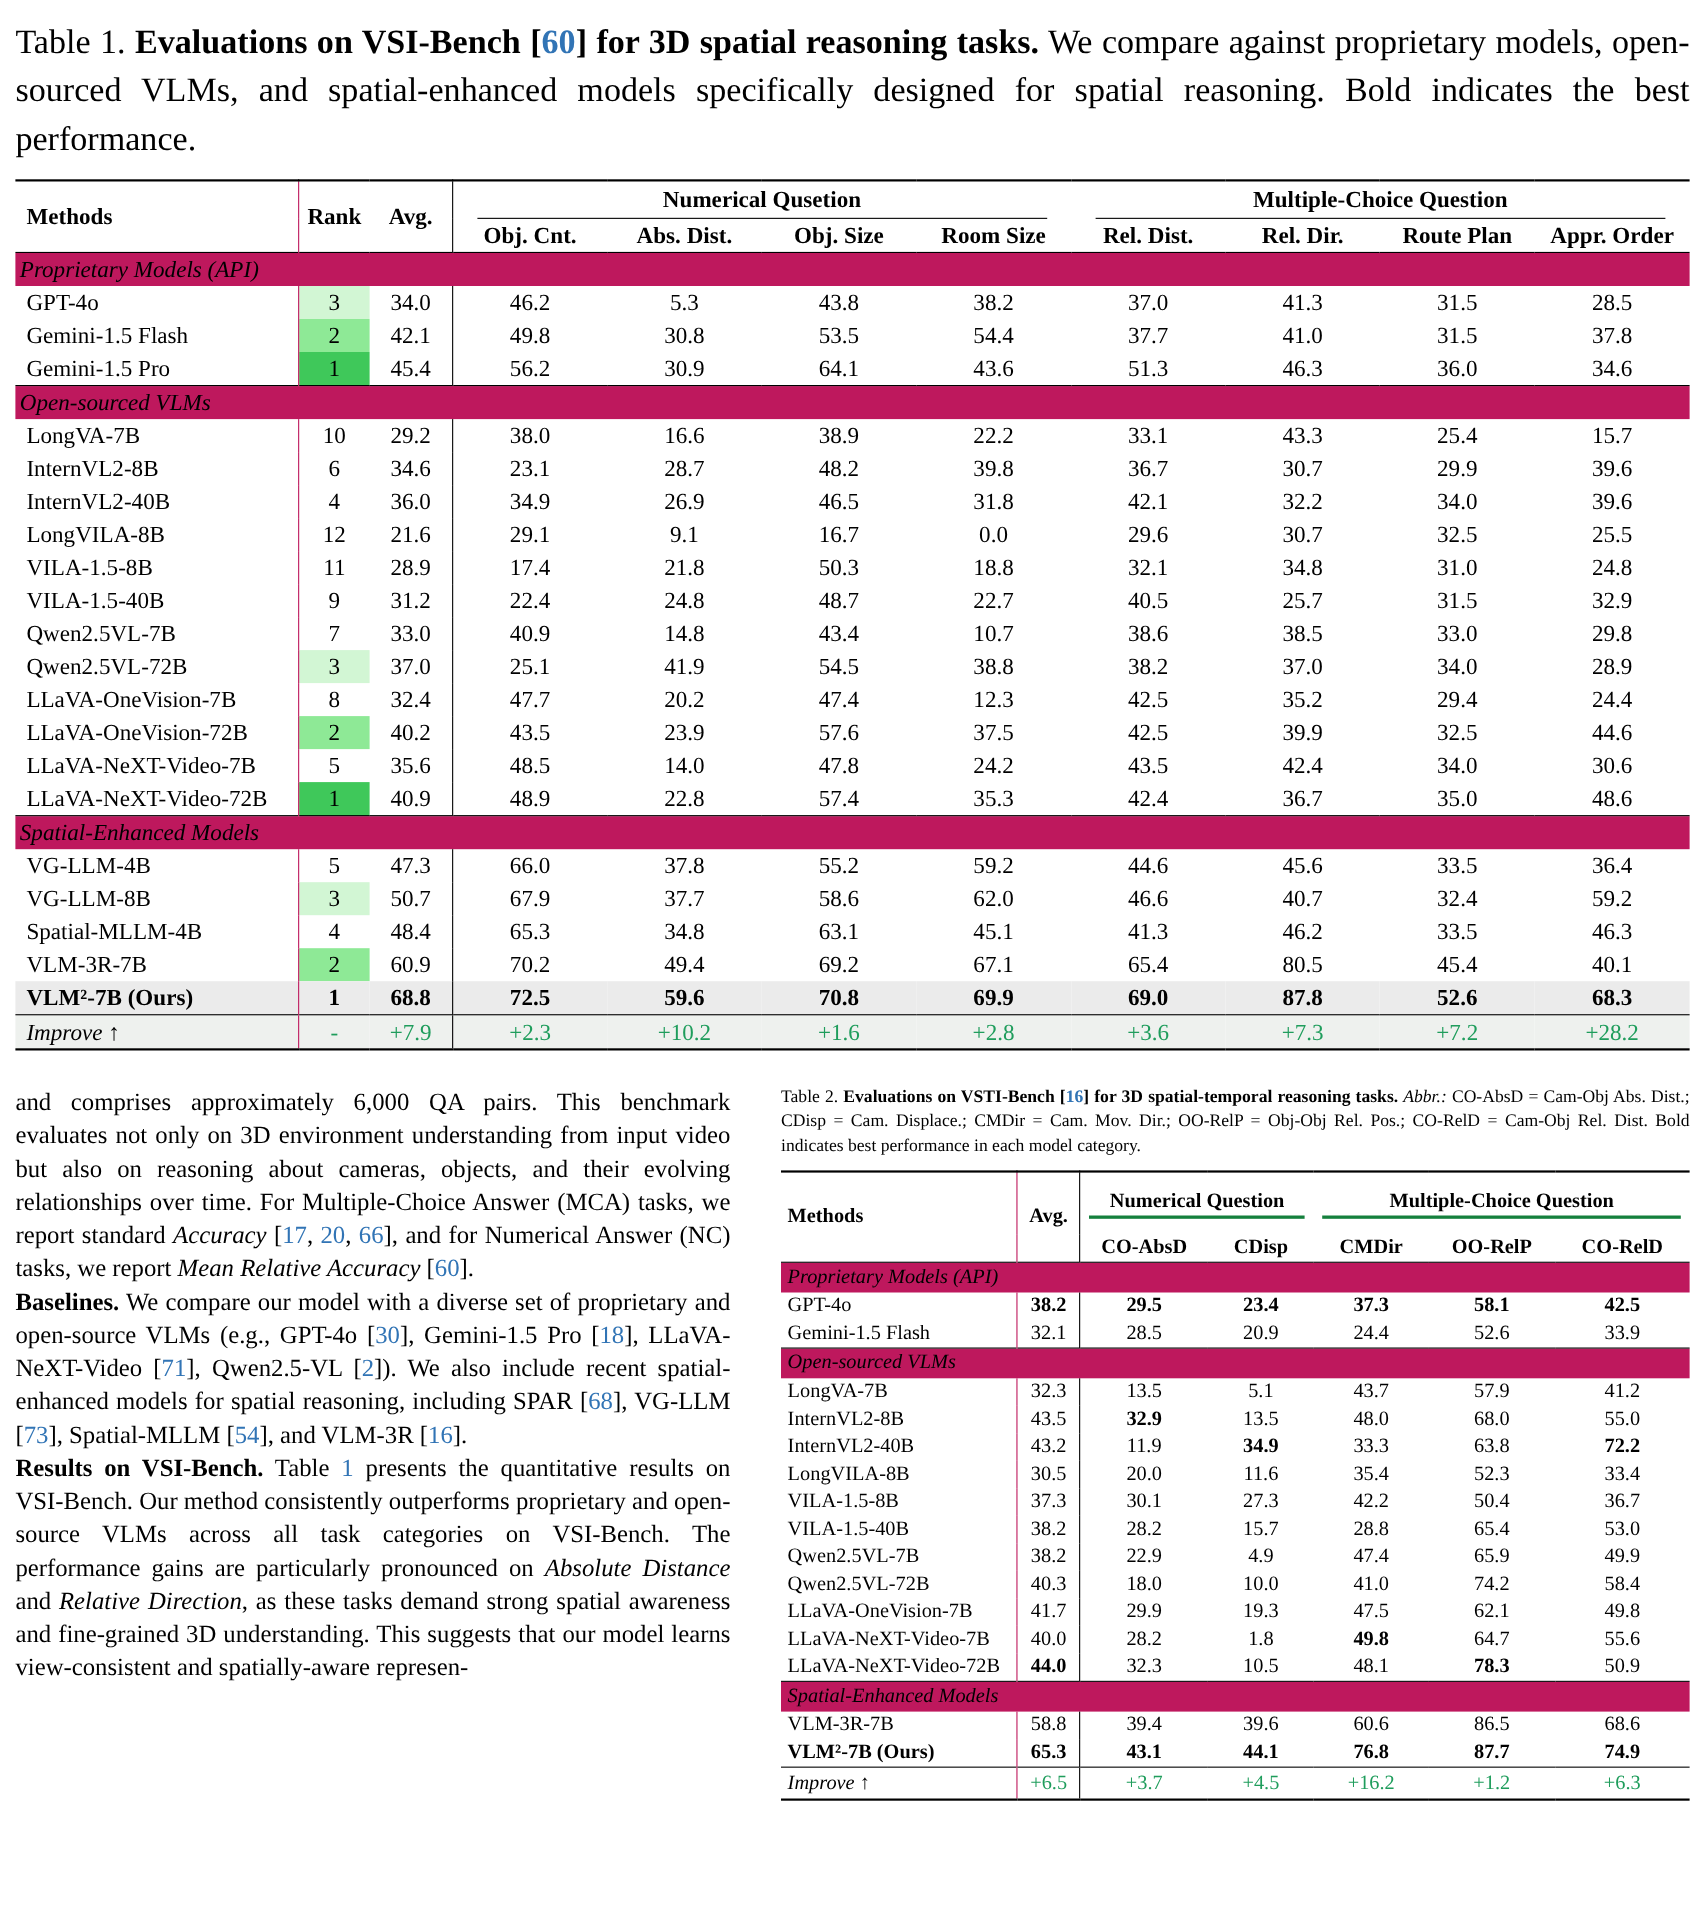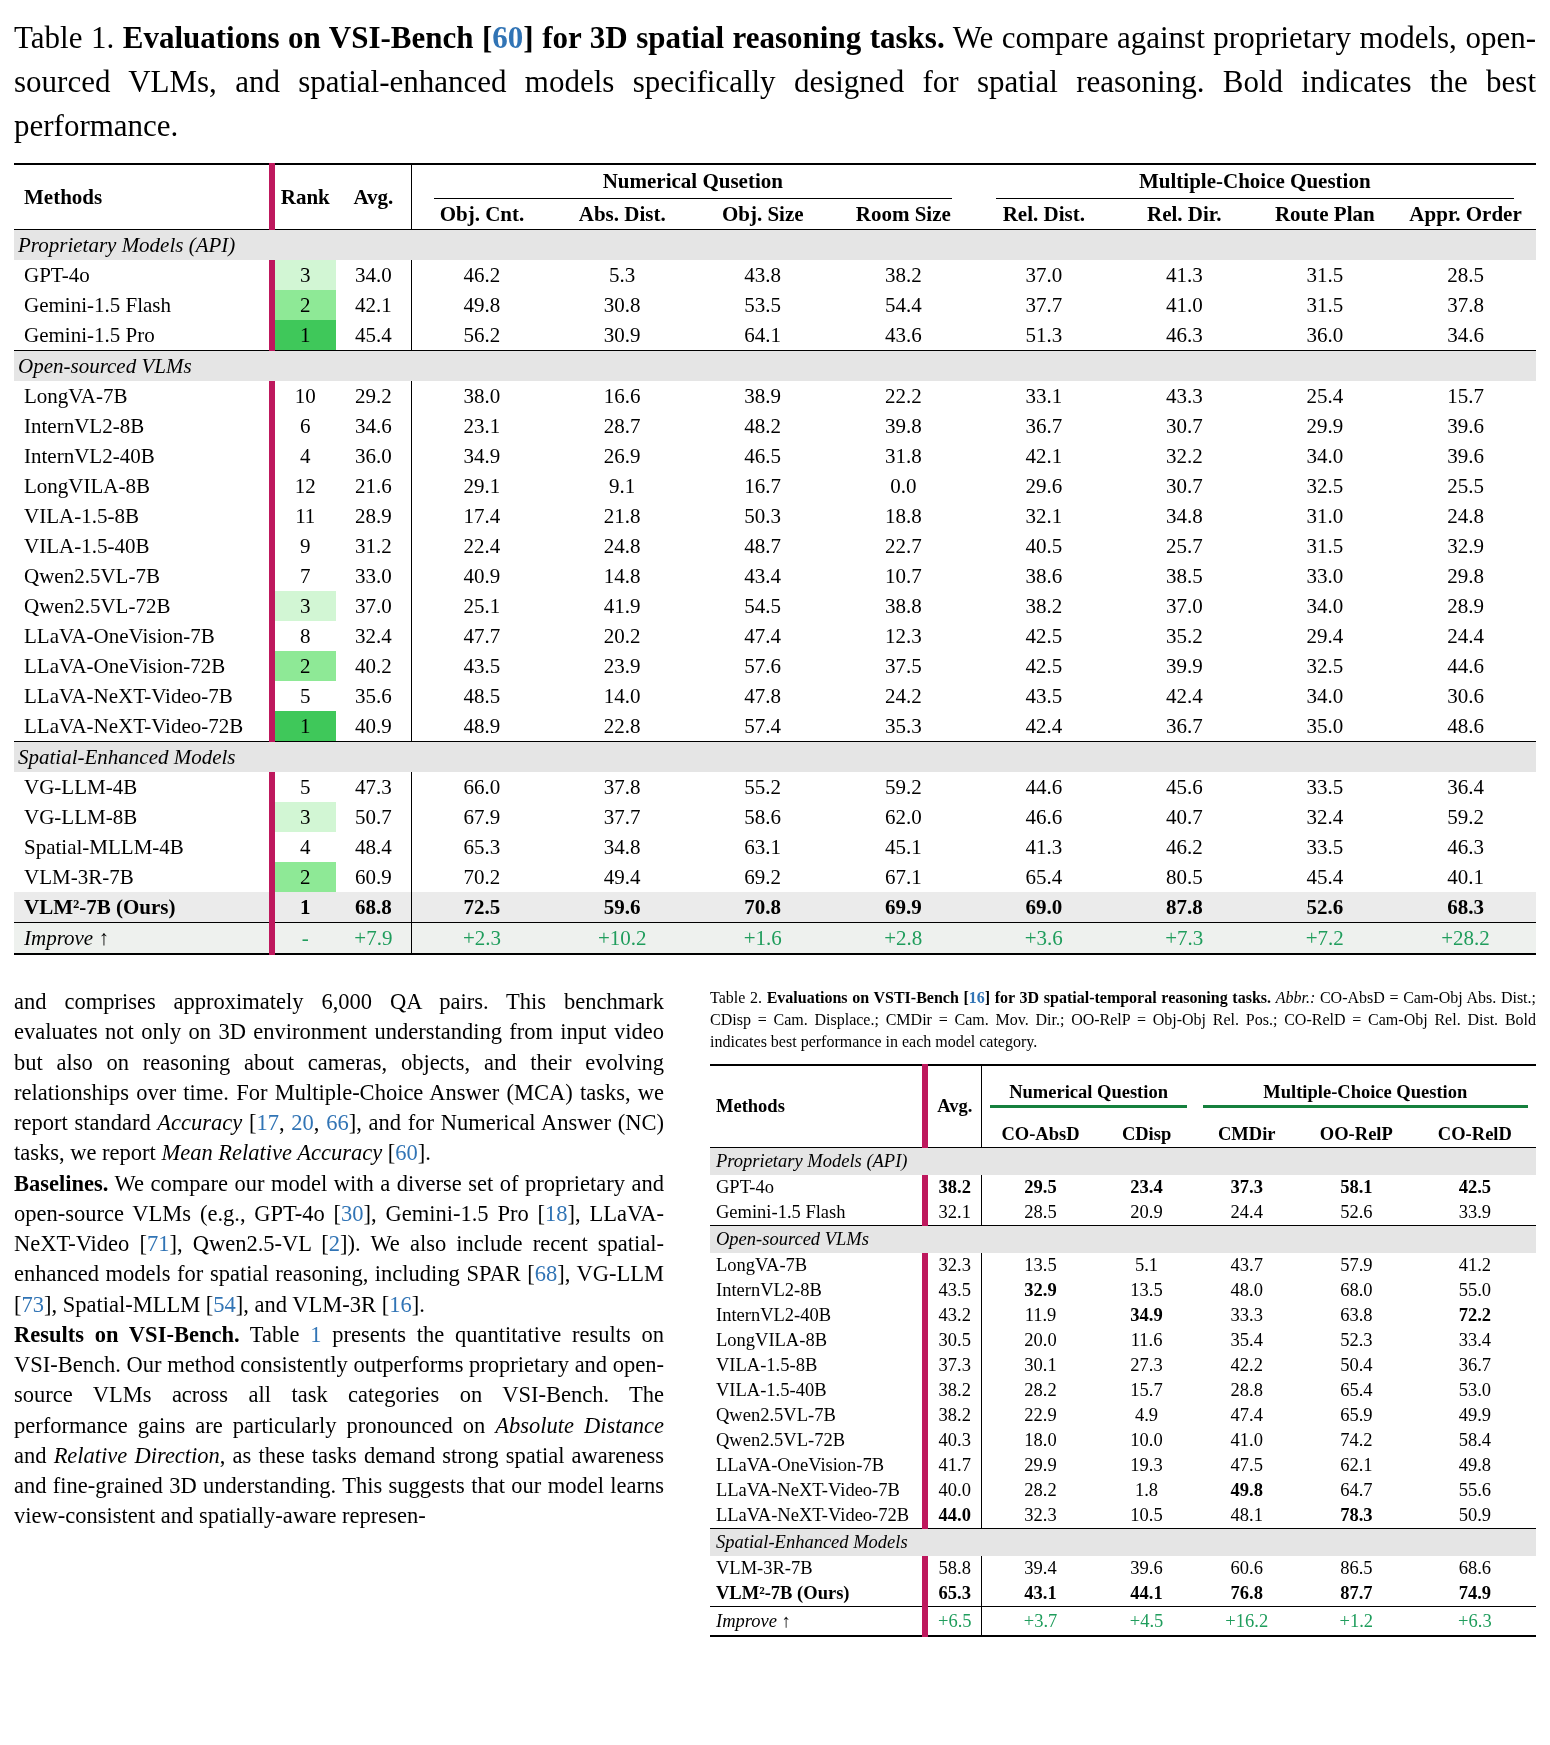--- a/index.html
+++ b/index.html
@@ -17,25 +17,25 @@
 
   
   table { border-collapse:collapse; white-space:nowrap; }
   #table1 {
     width:100%; margin-top:15px;
     border-top:2.4px solid #000;
     font-size:21px;
   }
   #table1 th, #table1 td { padding:2.5px 4px; }
   .c { text-align:center; }
-  .mcol { text-align:left; padding-left:10px !important; border-right:6px solid #be185d; }
+  .mcol { text-align:left; padding-left:10px !important; border-right:1px solid #be185d; }
   .avgc { border-right:1px solid #000; }
   th.grp { padding:0 !important; }
   .grp .grpline { display:block; margin:0 22px; padding:4px 0 4px 0; border-bottom:1.2px solid #000; font-weight:bold; }
-  tbody tr.sec td { background:#e5e5e5; font-style:italic; border-top:1.2px solid #000; padding:4.5px 4px 4.5px 10px;margin-top:43px; }
+  tbody tr.sec td { background:#be185d; font-style:italic; border-top:1.2px solid #000; padding:4.5px 4px 4.5px 10px;margin-top:43px; }
   #t1-body tr:first-child td, #t2-body tr:first-child td { border-top:1.4px solid #000; }
   tr.hl td { background:#ebebeb; }
   tr.rowbold td { font-weight:bold; }
   td.rk1 { background:#3fc85a; }
   td.rk2 { background:#8ee996; }
   td.rk3 { background:#d2f6d4; }
   tr.improve td { border-top:1.2px solid #000; border-bottom:2.4px solid #000; color:#1f9d5c; padding:5px 4px; }
   tr.improve td.lbl { color:#000000; font-style:italic; }
   #table1 tr.improve td { background:#eef1ee; }
   td.bcell { font-weight:bold; }

